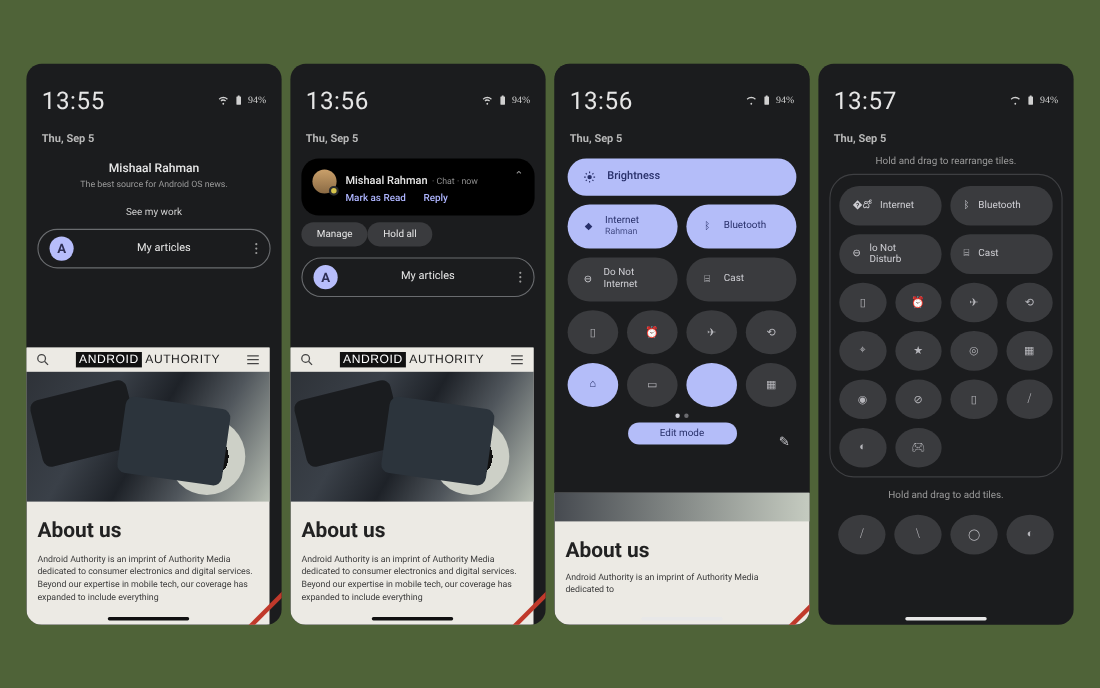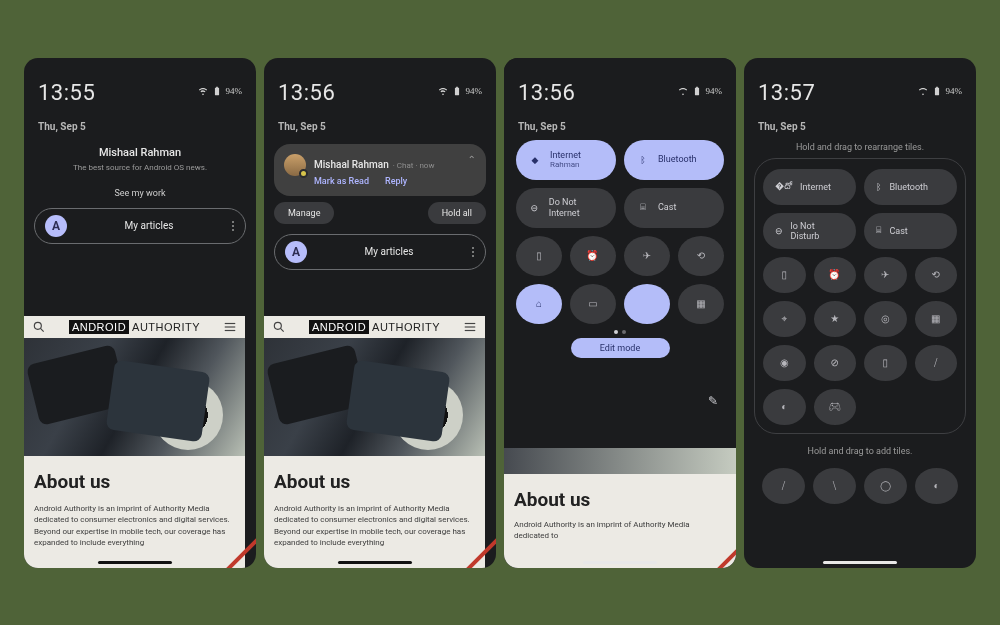--- a/index.html
+++ b/index.html
@@ -65,31 +65,31 @@
   .hero::before { width:90px; height:62px; background:#1a1c1f; left:8px; top:16px; transform:rotate(-14deg); }
   .hero::after  { width:96px; height:70px; background:#2c343c; left:86px; top:28px; transform:rotate(8deg); }
   .disc { position:absolute; right:22px; bottom:6px; width:70px; height:70px; border-radius:50%; background:radial-gradient(circle,#202020 0 26%, #111 26% 40%, #cdd0c7 40% 100%); }
   .article { padding:14px 10px 10px; }
   .article h2 { font-size:19px; font-weight:700; margin-bottom:10px; }
   .article p { font-size:8px; line-height:1.45; color:#3c3c3c; }
   .ribbon { position:absolute; right:-22px; bottom:10px; transform:rotate(-45deg); background:#c0392b; color:#fff; font-size:8px; padding:2px 26px; }
   .home-bar { position:absolute; left:50%; bottom:4px; transform:translateX(-50%); width:74px; height:3px; background:#e8e8e8; border-radius:2px; }
 
   
-  .notif-card { margin:4px 10px 6px; background:#404040; border-radius:16px; padding:10px; position:relative; }
+  .notif-card { margin:4px 10px 6px; background:#000000; border-radius:16px; padding:10px; position:relative; }
   .notif-head { display:flex; align-items:center; gap:8px; }
   .nh-av { width:22px; height:22px; border-radius:50%; background:linear-gradient(#caa06a,#8a6a44); position:relative; }
   .nh-badge { position:absolute; right:-2px; bottom:-2px; width:9px; height:9px; border-radius:50%; background:#d6c44b; border:2px solid #2b2c2e; }
   .nh-title { font-size:10px; font-weight:500; }
   .nh-meta { font-size:8px; color:#8e8e8e; margin-left:4px; }
   .caret { position:absolute; right:10px; top:10px; color:#9a9a9a; font-size:10px; }
   .nh-body { font-size:8px; color:#bdbdbd; margin:6px 0 8px 30px; }
   .nh-actions { display:flex; gap:16px; margin-left:30px; }
   .nh-actions span { font-size:9px; color:#aeb5ff; font-weight:500; }
-  .chip-row { display:flex; justify-content:space-between; padding:0 10px; margin-top:2px; }
+  .chip-row { display:flex; padding:0 10px; margin-top:2px; }
   .chip { background:#3a3b3e; border-radius:20px; padding:6px 14px; font-size:9px; }
 
   
   .qs { position:absolute; inset:0; background: #1b1c1e; }
   .bright {
     margin:4px 12px 8px; height:34px; border-radius:20px;
     background:#b4bdf9; display:flex; align-items:center; gap:10px; padding:0 14px;
     color:#28306a; font-size:10px; font-weight:500;
   }
   .bright svg { width:12px; height:12px; }
@@ -265,20 +265,36 @@
         <div class="indicators">
           <svg viewBox="0 0 24 24" fill="currentColor">
               <path d="M12 18a2 2 0 100 4 2 2 0 000-4zM2 9l2 2c4-4 12-4 16 0l2-2C16 3 8 3 2 9z"></path>
             </svg>
           <svg viewBox="0 0 24 24" fill="currentColor">
               <path d="M16 4h-2V2h-4v2H8a1 1 0 00-1 1v16a1 1 0 001 1h8a1 1 0 001-1V5a1 1 0 00-1-1z"></path>
             </svg>
           <span>94%</span>
         </div>
       </div>
+      <div class="bright">
+        <svg viewBox="0 0 24 24" fill="currentColor">
+            <circle cx="12" cy="12" r="4"></circle>
+            <g stroke="currentColor" stroke-width="2">
+              <line x1="12" y1="2" x2="12" y2="5"></line>
+              <line x1="12" y1="19" x2="12" y2="22"></line>
+              <line x1="2" y1="12" x2="5" y2="12"></line>
+              <line x1="19" y1="12" x2="22" y2="12"></line>
+              <line x1="5" y1="5" x2="7" y2="7"></line>
+              <line x1="17" y1="17" x2="19" y2="19"></line>
+              <line x1="17" y1="7" x2="19" y2="5"></line>
+              <line x1="5" y1="19" x2="7" y2="17"></line>
+            </g>
+          </svg>
+        <span>Brightness</span>
+      </div>
       <div class="qs-grid">
         <div class="tile active">
           <div class="tile-ico">◆</div>
           <div class="tile-txt">
               <span>Internet</span>
               <span class="sub">Rahman</span>
             </div>
         </div>
         <div class="tile active">
           <div class="tile-ico">ᛒ</div>

